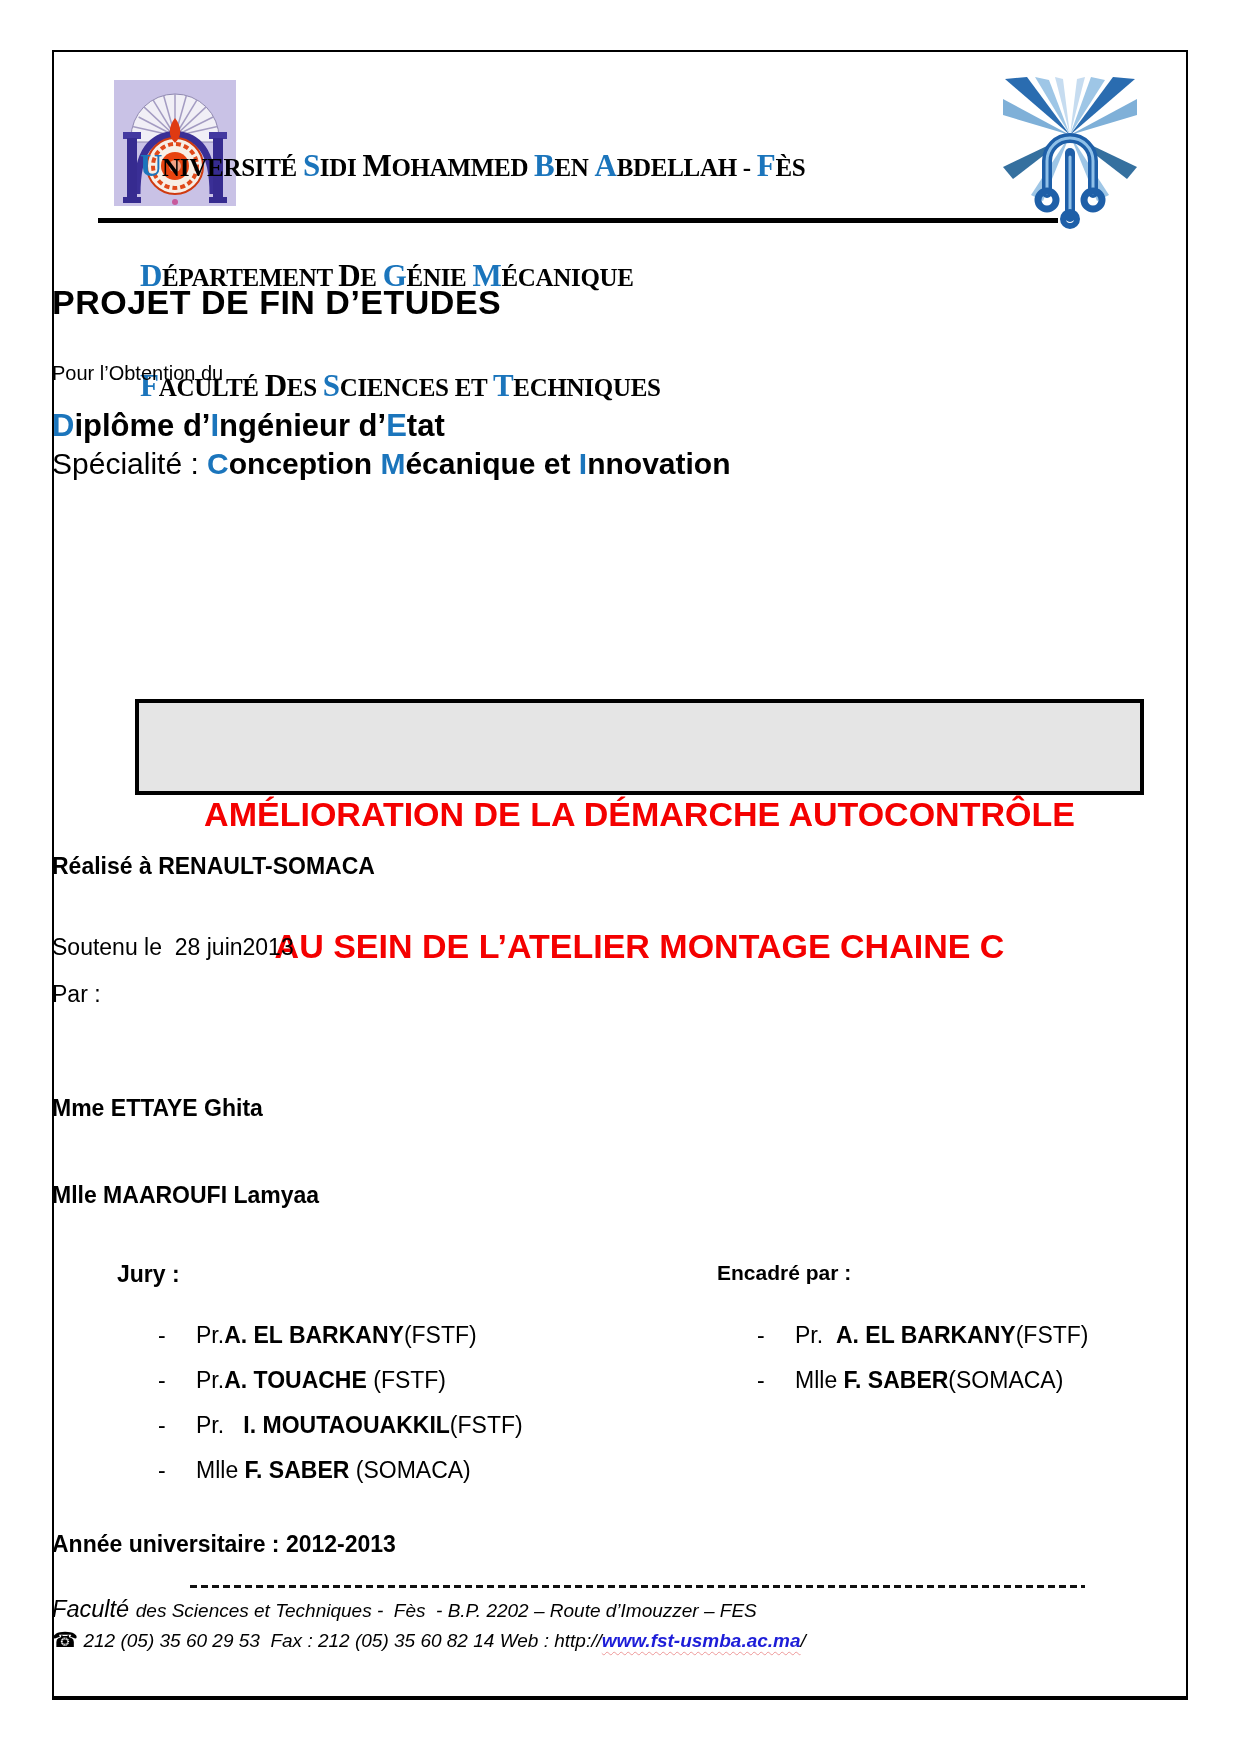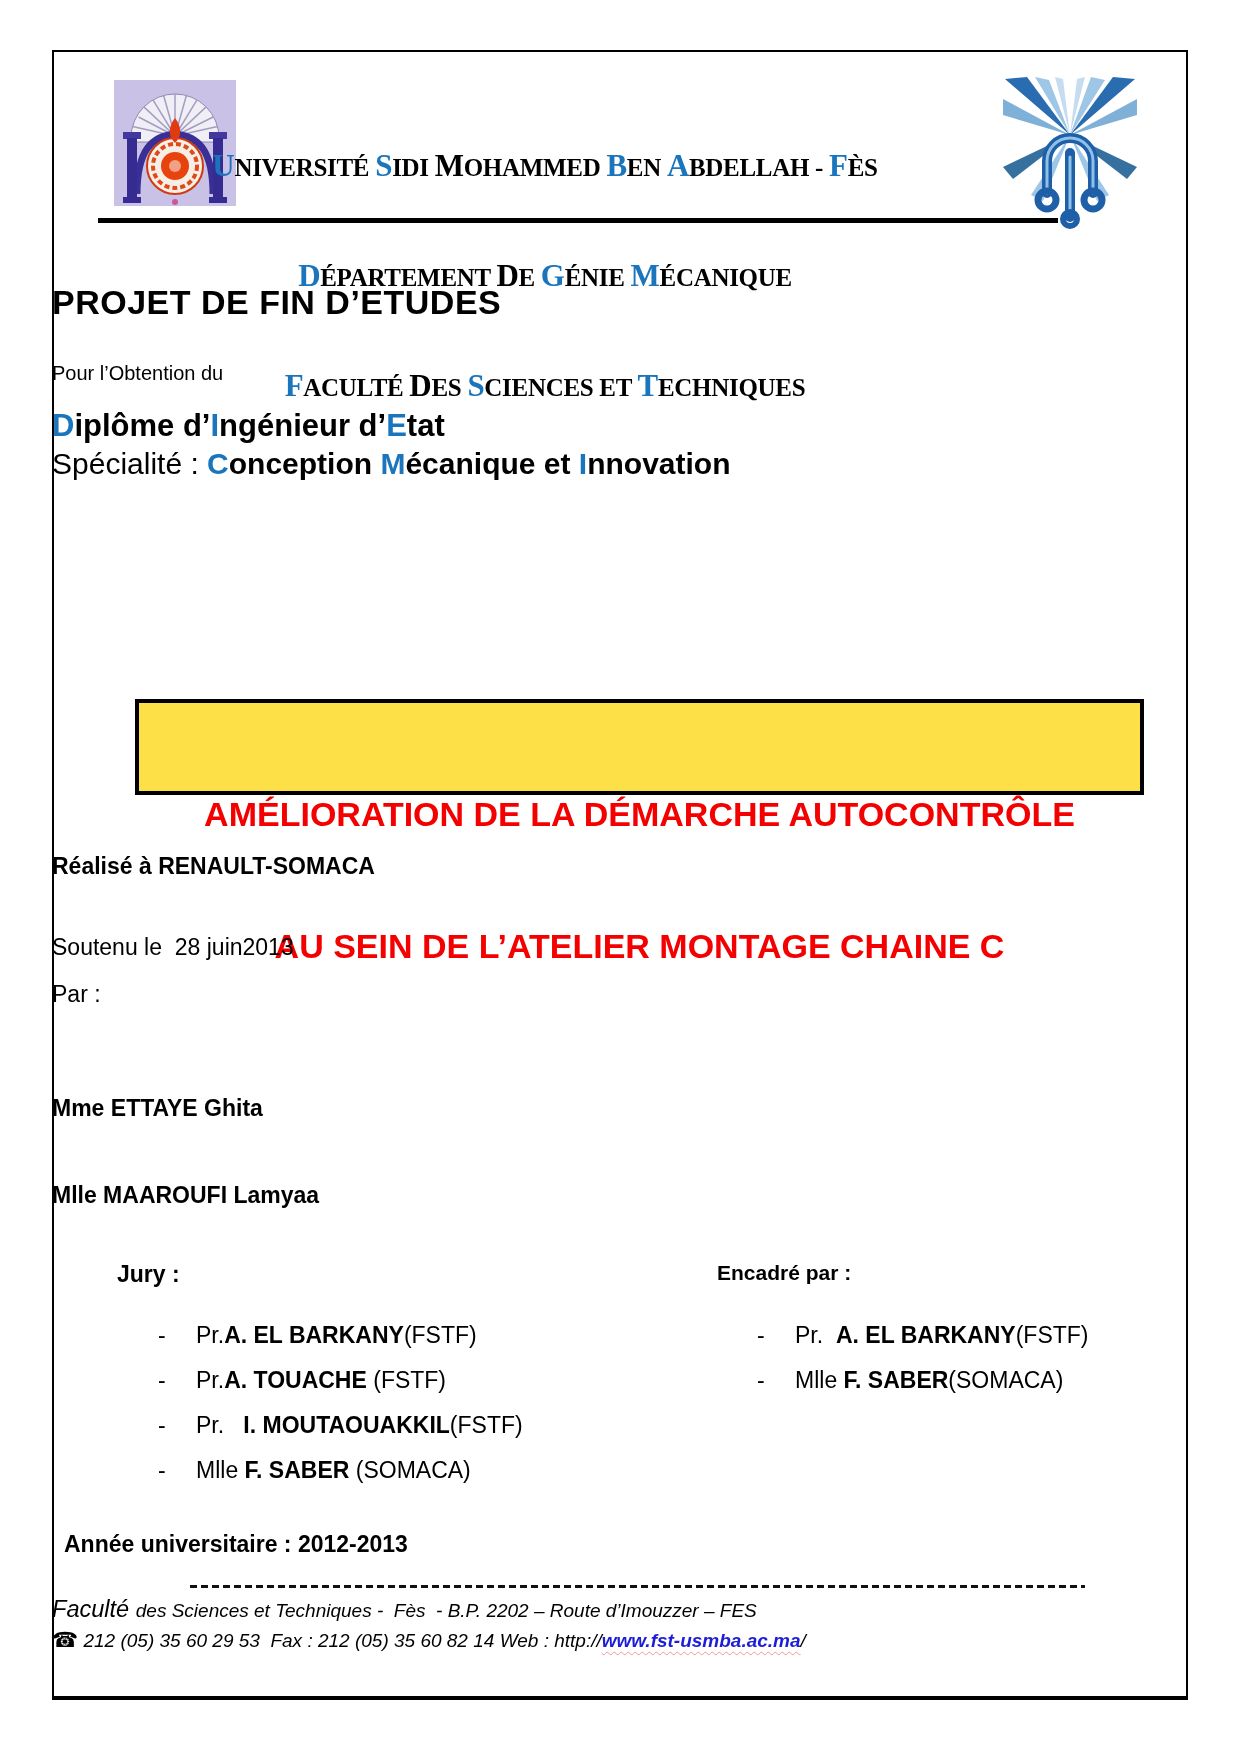--- a/index.html
+++ b/index.html
@@ -14,51 +14,51 @@
     font-family:"Liberation Sans","DejaVu Sans",sans-serif;color:#000;
   }
   .frame{
     position:absolute;left:52px;top:50px;width:1136px;height:1650px;
     border:2px solid #000;border-bottom-width:4px;
   }
   
   .logo-left{position:absolute;left:114px;top:80px;width:122px;height:126px;}
   .logo-right{position:absolute;left:1003px;top:77px;width:134px;height:152px;}
   .hdr-text{
-    position:absolute;left:140px;top:76px;width:810px;text-align:center;
+    position:absolute;left:140px;top:76px;width:810px;text-align:left;
     font-family:"Liberation Serif","DejaVu Serif",serif;font-weight:700;
     font-size:25px;line-height:36px;letter-spacing:-0.3px;white-space:pre-wrap;
   }
   .hdr-rule{position:absolute;left:98px;top:218px;width:960px;height:5px;background:#000;}
   
   .abs-c{
     position:absolute;left:52px;width:1170px;text-align:left;white-space:pre-wrap;
   }
   .t-project{top:283px;font-size:34px;font-weight:700;letter-spacing:0.5px;}
   .t-obtention{top:362px;font-size:20px;font-weight:400;}
   .t-diploma{top:408px;font-size:31px;font-weight:700;}
   .t-specialty{top:447px;font-size:30px;font-weight:400;}
   .subject-box{
     position:absolute;left:135px;top:699px;width:1009px;height:96px;
-    border:4px solid #000;background:#fde047;
+    border:4px solid #000;background:#e5e5e5;
     color:var(--title-red);font-size:34px;font-weight:700;
     text-align:center;line-height:44px;padding-top:1px;white-space:pre-wrap;
   }
   .t-realise{top:853px;font-size:23px;font-weight:700;}
   .t-soutenu{top:934px;font-size:23px;}
   .t-par{top:981px;font-size:23px;}
   .t-authors{top:1036px;font-size:23px;font-weight:700;line-height:29px;}
   .jury-label{position:absolute;left:117px;top:1261px;font-size:23px;font-weight:700;white-space:pre-wrap;}
   .sup-label{position:absolute;left:717px;top:1261px;font-size:21px;font-weight:700;white-space:pre-wrap;}
   .mlist{position:absolute;font-size:23px;}
   .jury-list{left:158px;top:1322px;}
   .sup-list{left:757px;top:1322px;}
   .mlist .li{display:flex;align-items:baseline;margin-bottom:18px;white-space:pre-wrap;}
   .mlist .dash{width:38px;flex:0 0 38px;}
-  .t-year{top:1531px;font-size:23px;font-weight:700;margin-left:12px;}
+  .t-year{top:1531px;font-size:23px;font-weight:700;}
   .dash-rule{
     position:absolute;left:190px;top:1585px;width:895px;height:3px;
     background:repeating-linear-gradient(90deg,#111 0 7px,transparent 7px 11px);
   }
   .f-line1{top:1596px;font-size:19px;font-style:italic;font-weight:500;}
   .f-line2{top:1628px;font-size:19px;font-style:italic;font-weight:500;}
   .f-line2 .phone{font-style:normal;font-size:21px;}
   .lnk{
     color:var(--link-blue);font-weight:700;cursor:pointer;
     text-decoration:underline;text-decoration-style:wavy;

